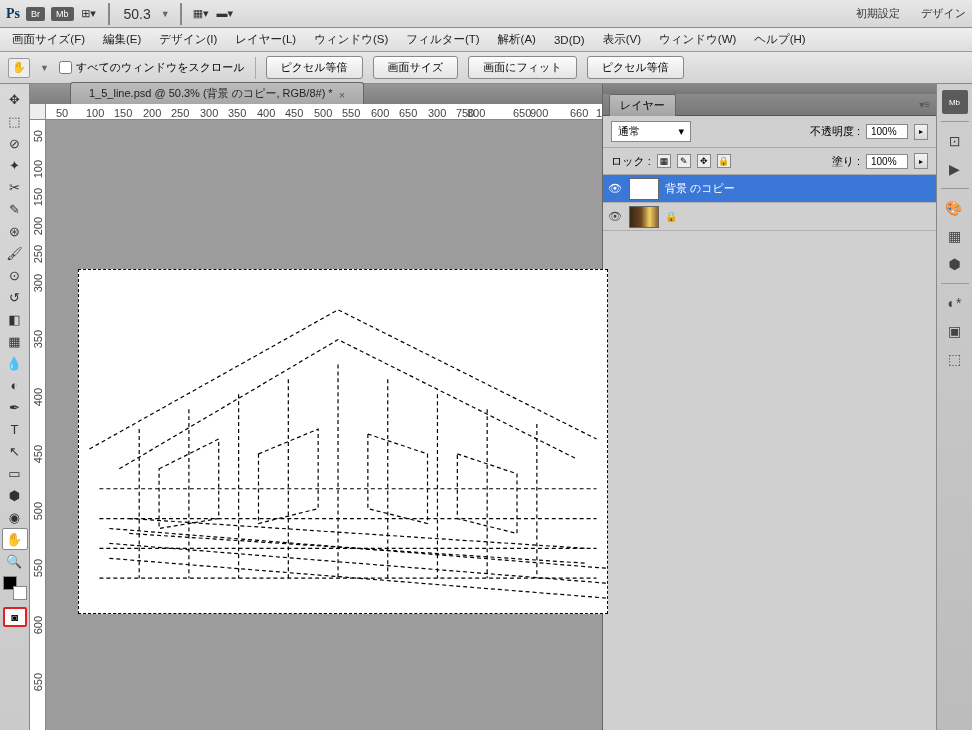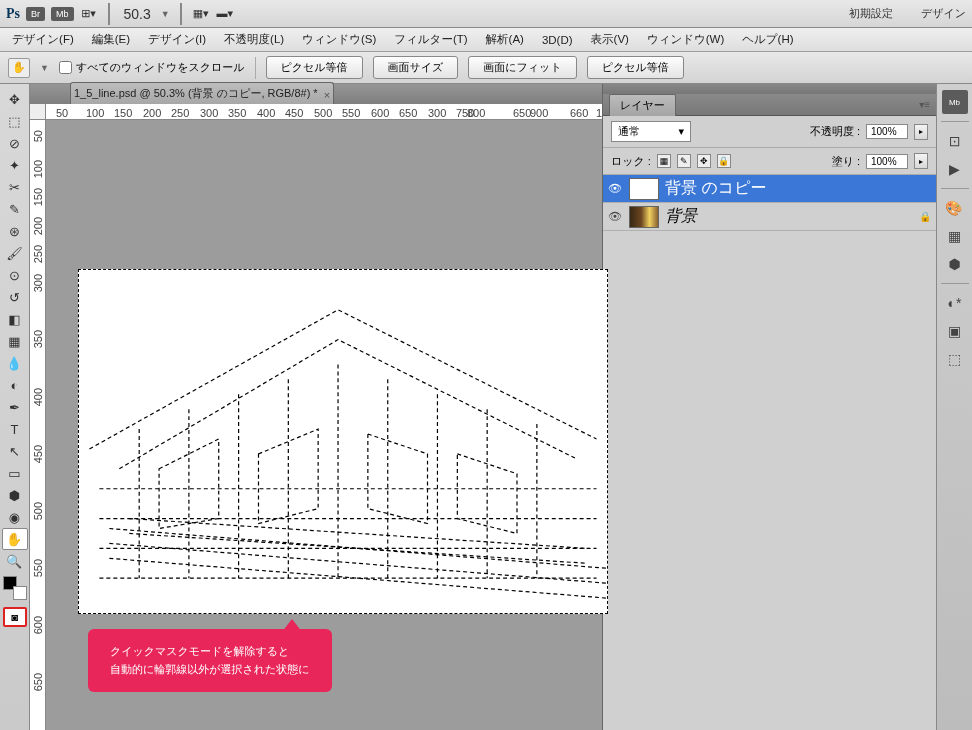--- a/index.html
+++ b/index.html
@@ -3,40 +3,40 @@
 <meta charset="utf-8">
 <style>
 *{margin:0;padding:0;box-sizing:border-box;font-family:"Hiragino Kaku Gothic Pro","Meiryo",sans-serif;font-size:11px}
 body{background:#d4d4d4;width:972px;height:730px;overflow:hidden;position:relative}
 .topbar{height:28px;background:linear-gradient(#e8e8e8,#d6d6d6);border-bottom:1px solid #8a8a8a;display:flex;align-items:center;padding:0 6px;gap:6px}
 .ps-logo{color:#08355a;font-weight:bold;font-size:14px;font-family:serif}
 .top-btn{background:#5b5b5b;color:#fff;padding:2px 5px;font-size:9px;border-radius:2px}
 .top-ico{width:18px;height:16px;display:inline-flex;align-items:center;justify-content:center;color:#333}
 .zoom-val{font-size:14px;color:#333;padding:0 4px}
 .dd{font-size:9px;color:#666}
-.top-right{margin-left:auto;display:flex;gap:28px;font-size:12px;color:#333}
+.top-right{margin-left:auto;display:flex;gap:21px;font-size:12px;color:#333}
 .menubar{height:24px;background:linear-gradient(#efefef,#dedede);border-bottom:1px solid #9c9c9c;display:flex;align-items:center;padding:0 4px;gap:2px}
 .menu-item{padding:3px 8px;font-size:11.5px;color:#222}
 .optbar{height:32px;background:linear-gradient(#e8e8e8,#d4d4d4);border-bottom:1px solid #8a8a8a;display:flex;align-items:center;padding:0 8px;gap:10px}
 .hand-ico{width:22px;height:20px;border:1px solid #999;background:#eee;display:flex;align-items:center;justify-content:center;border-radius:2px}
 .chk{display:flex;align-items:center;gap:4px;font-size:11px}
 .obtn{background:linear-gradient(#fdfdfd,#e4e4e4);border:1px solid #888;border-radius:3px;padding:3px 14px;font-size:11px;box-shadow:inset 0 1px #fff}
 .sep{width:1px;height:22px;background:#aaa}
 .main{display:flex;height:646px}
 .toolbox{width:30px;background:linear-gradient(#d8d8d8,#cacaca);border-right:1px solid #888;display:flex;flex-direction:column;padding-top:4px}
 .tool{width:26px;height:22px;margin:0 auto;display:flex;align-items:center;justify-content:center;color:#333;font-size:13px;cursor:pointer}
 .tool.sel{background:#fff;border:1px solid #888;border-radius:2px}
 .fgbg{position:relative;width:24px;height:24px;margin:4px auto}
 .fg{position:absolute;width:14px;height:14px;background:#000;border:1px solid #888;top:0;left:0}
 .bg{position:absolute;width:14px;height:14px;background:#fff;border:1px solid #888;bottom:0;right:0}
 .qm{width:24px;height:20px;margin:3px auto;border:2px solid #d22;background:#fff;display:flex;align-items:center;justify-content:center;border-radius:2px}
 .workspace{flex:1;background:#bfbfbf;display:flex;flex-direction:column;position:relative}
 .tabbar{height:20px;background:linear-gradient(#969696,#7e7e7e);display:flex;align-items:flex-end}
 .tabspace{width:40px}
-.doctab{background:linear-gradient(#bdbdbd,#a7a7a7);border:1px solid #666;border-bottom:none;padding:3px 3px;font-size:10.5px;color:#222;display:flex;align-items:flex-end;gap:6px;border-radius:3px 3px 0 0}
+.doctab{background:linear-gradient(#bdbdbd,#a7a7a7);border:1px solid #666;border-bottom:none;padding:3px 18px;font-size:10.5px;color:#222;display:flex;align-items:flex-end;gap:6px;border-radius:3px 3px 0 0}
 .close-x{font-size:11px;color:#555}
 .canvasarea{flex:1;position:relative;background:#9c9c9c}
 .ruler-h{position:absolute;top:0;left:16px;right:0;height:16px;background:#fff;border-bottom:1px solid #888;font-size:8px;color:#444;overflow:hidden}
 .ruler-h span{position:absolute;top:3px}
 .ruler-v{position:absolute;top:16px;left:0;width:16px;bottom:0;background:#fff;border-right:1px solid #888;font-size:8px;color:#444}
 .ruler-v span{position:absolute;left:2px;writing-mode:vertical-lr;transform:rotate(180deg)}
 .ruler-corner{position:absolute;top:0;left:0;width:16px;height:16px;background:#eee;border-right:1px solid #888;border-bottom:1px solid #888}
 .canvas{position:absolute;top:165px;left:48px;width:530px;height:345px;background:#fff;border:1px dashed #000;overflow:hidden}
 .sketch{width:100%;height:100%}
 .callout{position:absolute;left:58px;top:525px;background:#e8265a;color:#fff;padding:14px 22px;border-radius:6px;font-size:15.5px;line-height:1.6}
@@ -51,21 +51,21 @@
 .pct-in{background:#fff;border:1px solid #888;padding:1px 4px;width:42px;font-size:10px}
 .arrow-btn{width:14px;height:16px;background:linear-gradient(#f4f4f4,#d8d8d8);border:1px solid #888;display:flex;align-items:center;justify-content:center;font-size:8px}
 .lock-ico{width:14px;height:14px;border:1px solid #888;background:#eee;display:inline-flex;align-items:center;justify-content:center;font-size:9px}
 .layerlist{background:#d0d0d0;flex:1}
 .layer{display:flex;align-items:center;height:28px;border-bottom:1px solid #b0b0b0;padding:0 4px;gap:6px}
 .layer.active{background:#3a77d6;color:#fff}
 .eye{width:16px;text-align:center;color:#444}
 .layer.active .eye{color:#fff}
 .thumb{width:30px;height:22px;border:1px solid #666;background:#fff}
 .thumb.img{background:linear-gradient(90deg,#3a2814 0%,#6b4520 40%,#f0d060 70%,#8a6030 100%)}
-.lname{font-size:16px;flex:1}
+.lname{font-size:11px;flex:1}
 .lname.italic{font-style:italic}
 .lock{color:#666;font-size:10px}
 .sidebar-r{width:36px;background:linear-gradient(#cfcfcf,#bcbcbc);border-left:1px solid #888;display:flex;flex-direction:column;align-items:center;padding-top:6px;gap:4px}
 .ricon{width:26px;height:24px;display:flex;align-items:center;justify-content:center;color:#444;font-size:14px;border-radius:2px}
 .rsep{width:28px;height:1px;background:#999;margin:3px 0}
 .tl-divider{width:2px;height:22px;background:#888;margin:0 4px}
 </style>
 </head>
 <body>
 
@@ -80,24 +80,24 @@
   <span class="tl-divider"></span>
   <span class="top-ico">▦▾</span>
   <span class="top-ico">▬▾</span>
   <div class="top-right">
     <span>初期設定</span>
     <span>デザイン</span>
   </div>
 </div>
 
 <div class="menubar">
-  <span class="menu-item">デザイン(F)</span>
+  <span class="menu-item">画面サイズ(F)</span>
   <span class="menu-item">編集(E)</span>
   <span class="menu-item">デザイン(I)</span>
-  <span class="menu-item">不透明度(L)</span>
+  <span class="menu-item">レイヤー(L)</span>
   <span class="menu-item">ウィンドウ(S)</span>
   <span class="menu-item">フィルター(T)</span>
   <span class="menu-item">解析(A)</span>
   <span class="menu-item">3D(D)</span>
   <span class="menu-item">表示(V)</span>
   <span class="menu-item">ウィンドウ(W)</span>
   <span class="menu-item">ヘルプ(H)</span>
 </div>
 
 <div class="optbar">
@@ -206,24 +206,20 @@
             <path d="M260 95 L260 310 M310 110 L310 310 M360 125 L360 310 M410 140 L410 310 M460 155 L460 310"></path>
             <path d="M80 200 L140 170 L140 250 L80 260 Z"></path>
             <path d="M180 185 L240 160 L240 240 L180 255 Z"></path>
             <path d="M290 165 L350 185 L350 255 L290 240 Z"></path>
             <path d="M380 185 L440 205 L440 265 L380 250 Z"></path>
             <path d="M30 260 L530 300 M30 275 L530 315 M30 290 L530 330"></path>
             <path d="M50 250 L510 280 M50 265 L510 295"></path>
           </g>
         </svg>
       </div>
-      <div class="callout">
-        <div>クイックマスクモードを解除すると</div>
-        <div>自動的に輪郭線以外が選択された状態に</div>
-      </div>
     </div>
   </div>
 
   <div class="panels">
     <div class="ptabbar"></div>
     <div class="ptab-row">
       <div class="ptab">レイヤー</div>
       <div class="pmenu">▾≡</div>
     </div>
     <div class="prow">
@@ -247,21 +243,20 @@
     </div>
     <div class="layerlist">
       <div class="layer active">
         <span class="eye">👁</span>
         <div class="thumb"></div>
         <span class="lname">背景 のコピー</span>
       </div>
       <div class="layer">
         <span class="eye">👁</span>
         <div class="thumb img"></div>
-        <span class="lname italic">背景</span>
         <span class="lock">🔒</span>
       </div>
     </div>
   </div>
 
   <div class="sidebar-r">
     <div class="ricon" style="background:#5b5b5b;color:#fff;font-size:8px">Mb</div>
     <div class="rsep"></div>
     <div class="ricon">⊡</div>
     <div class="ricon">▶</div>

